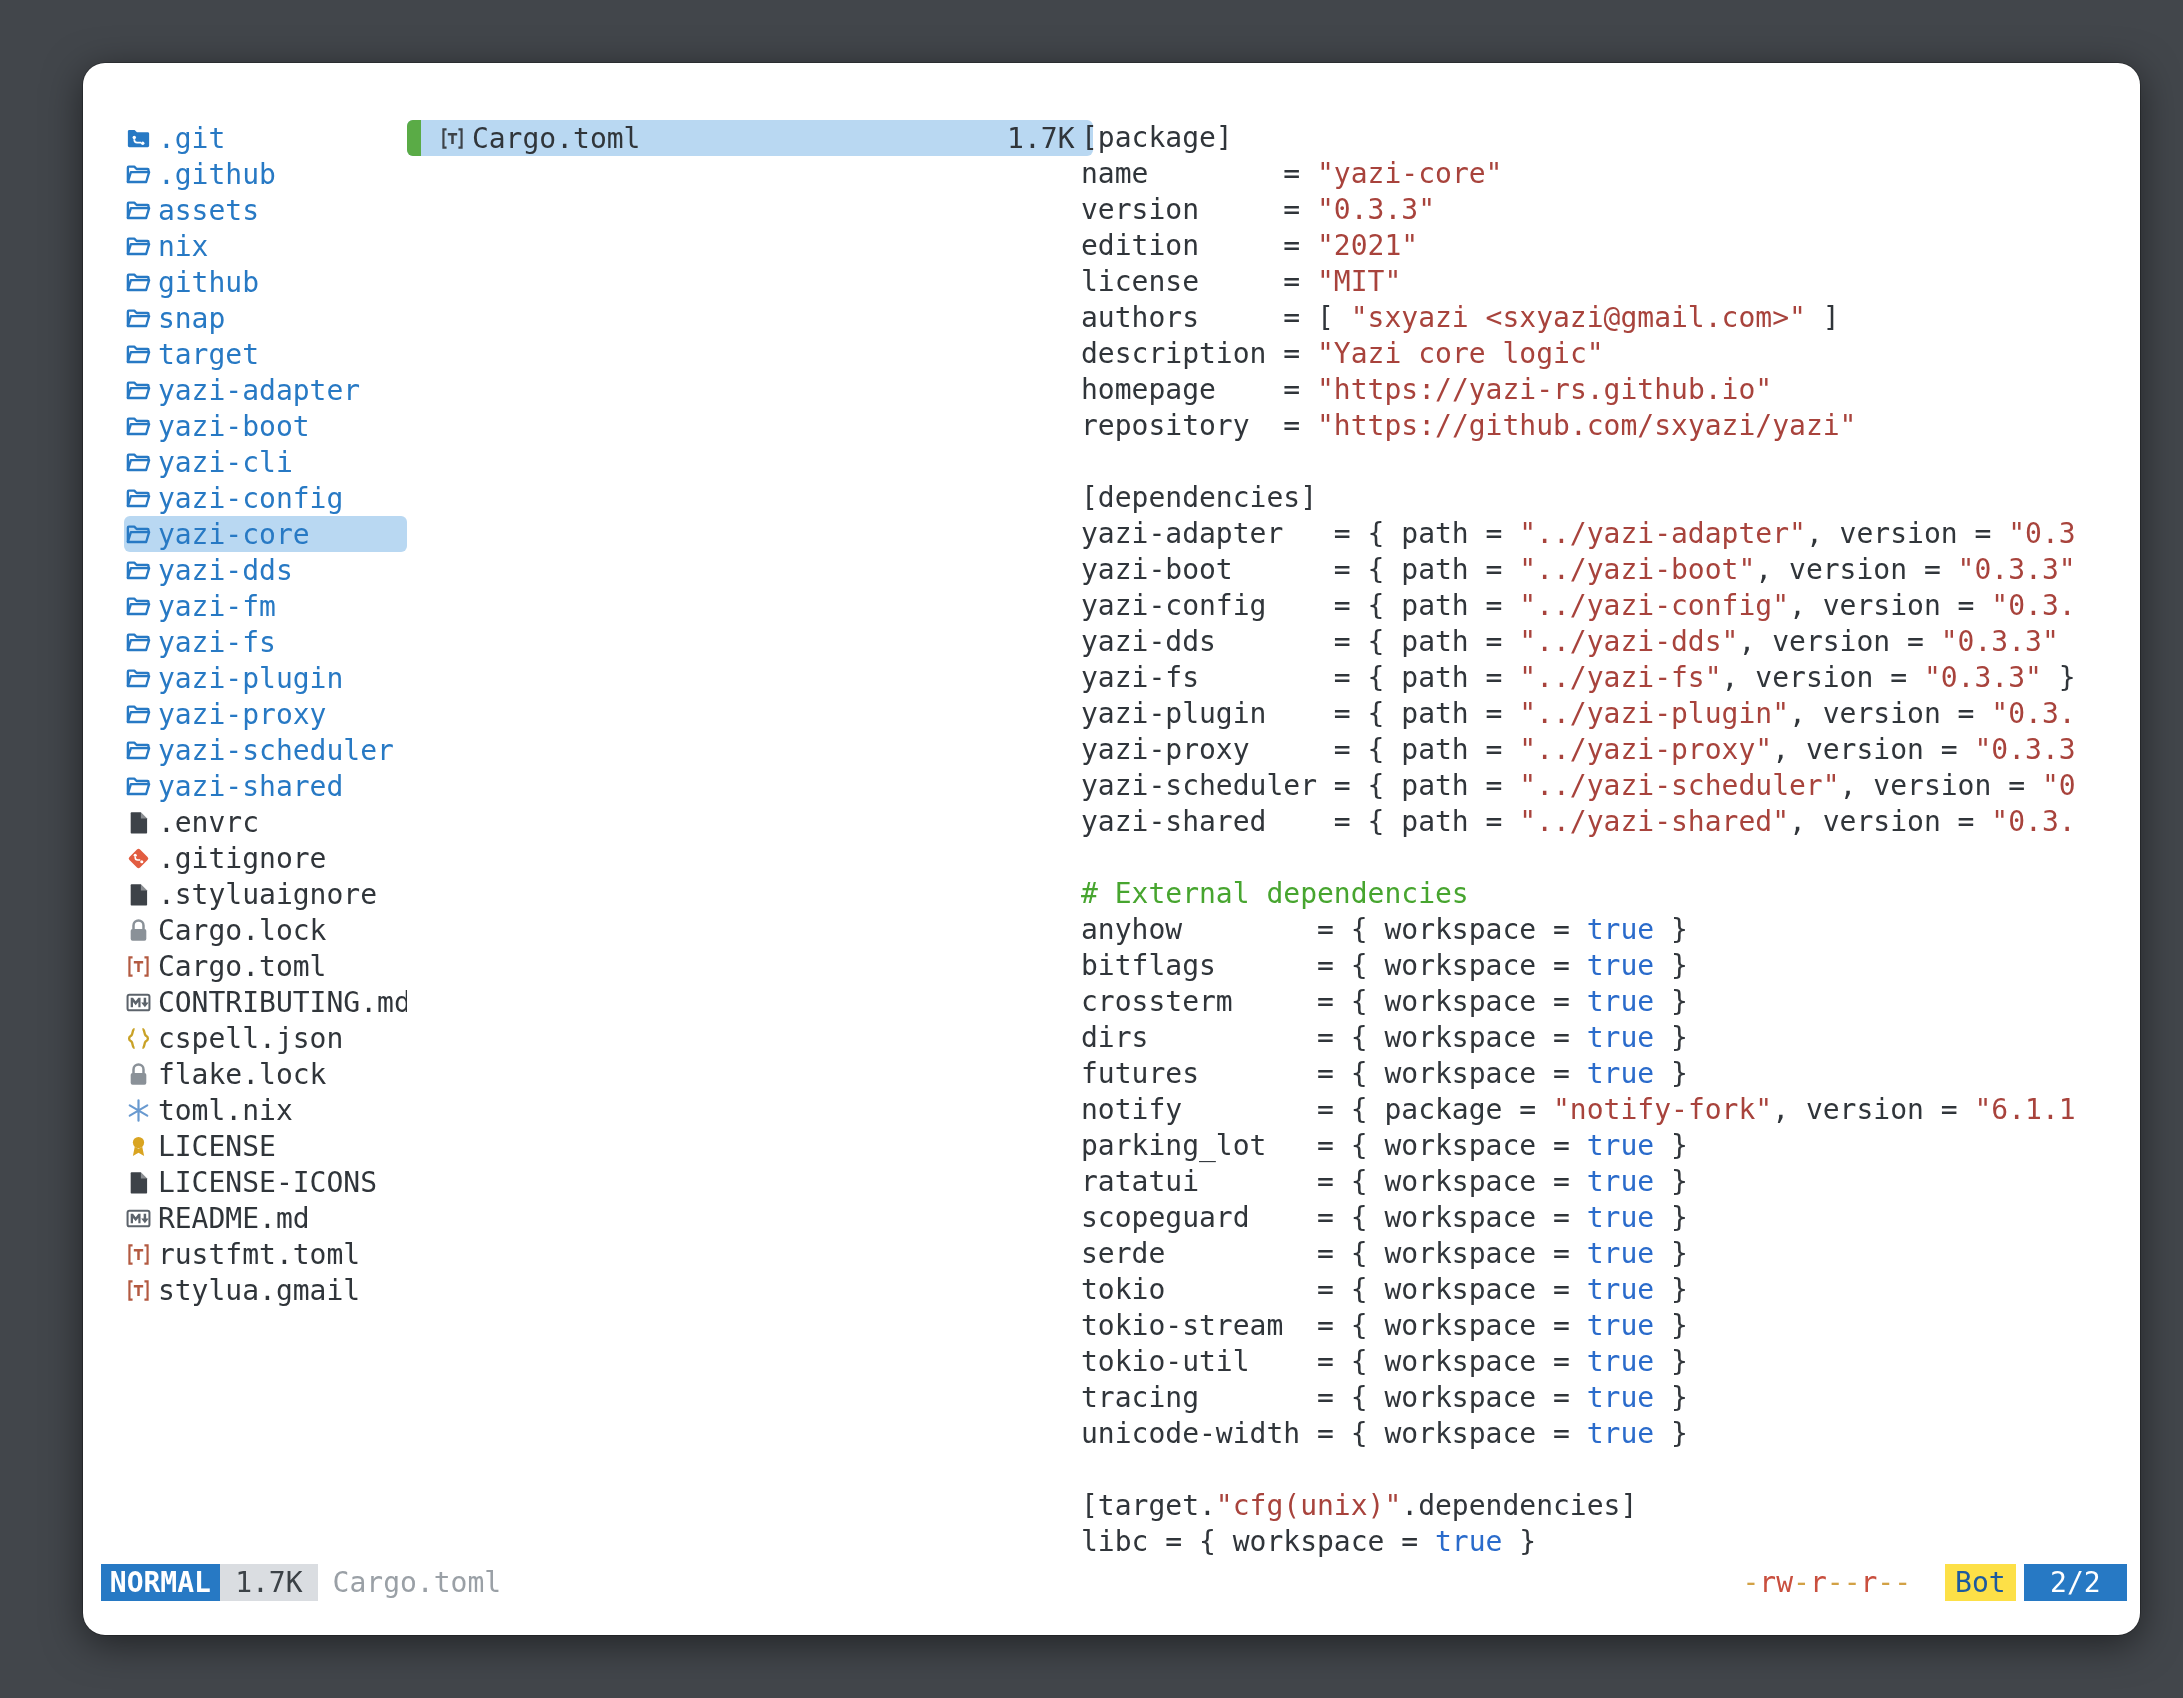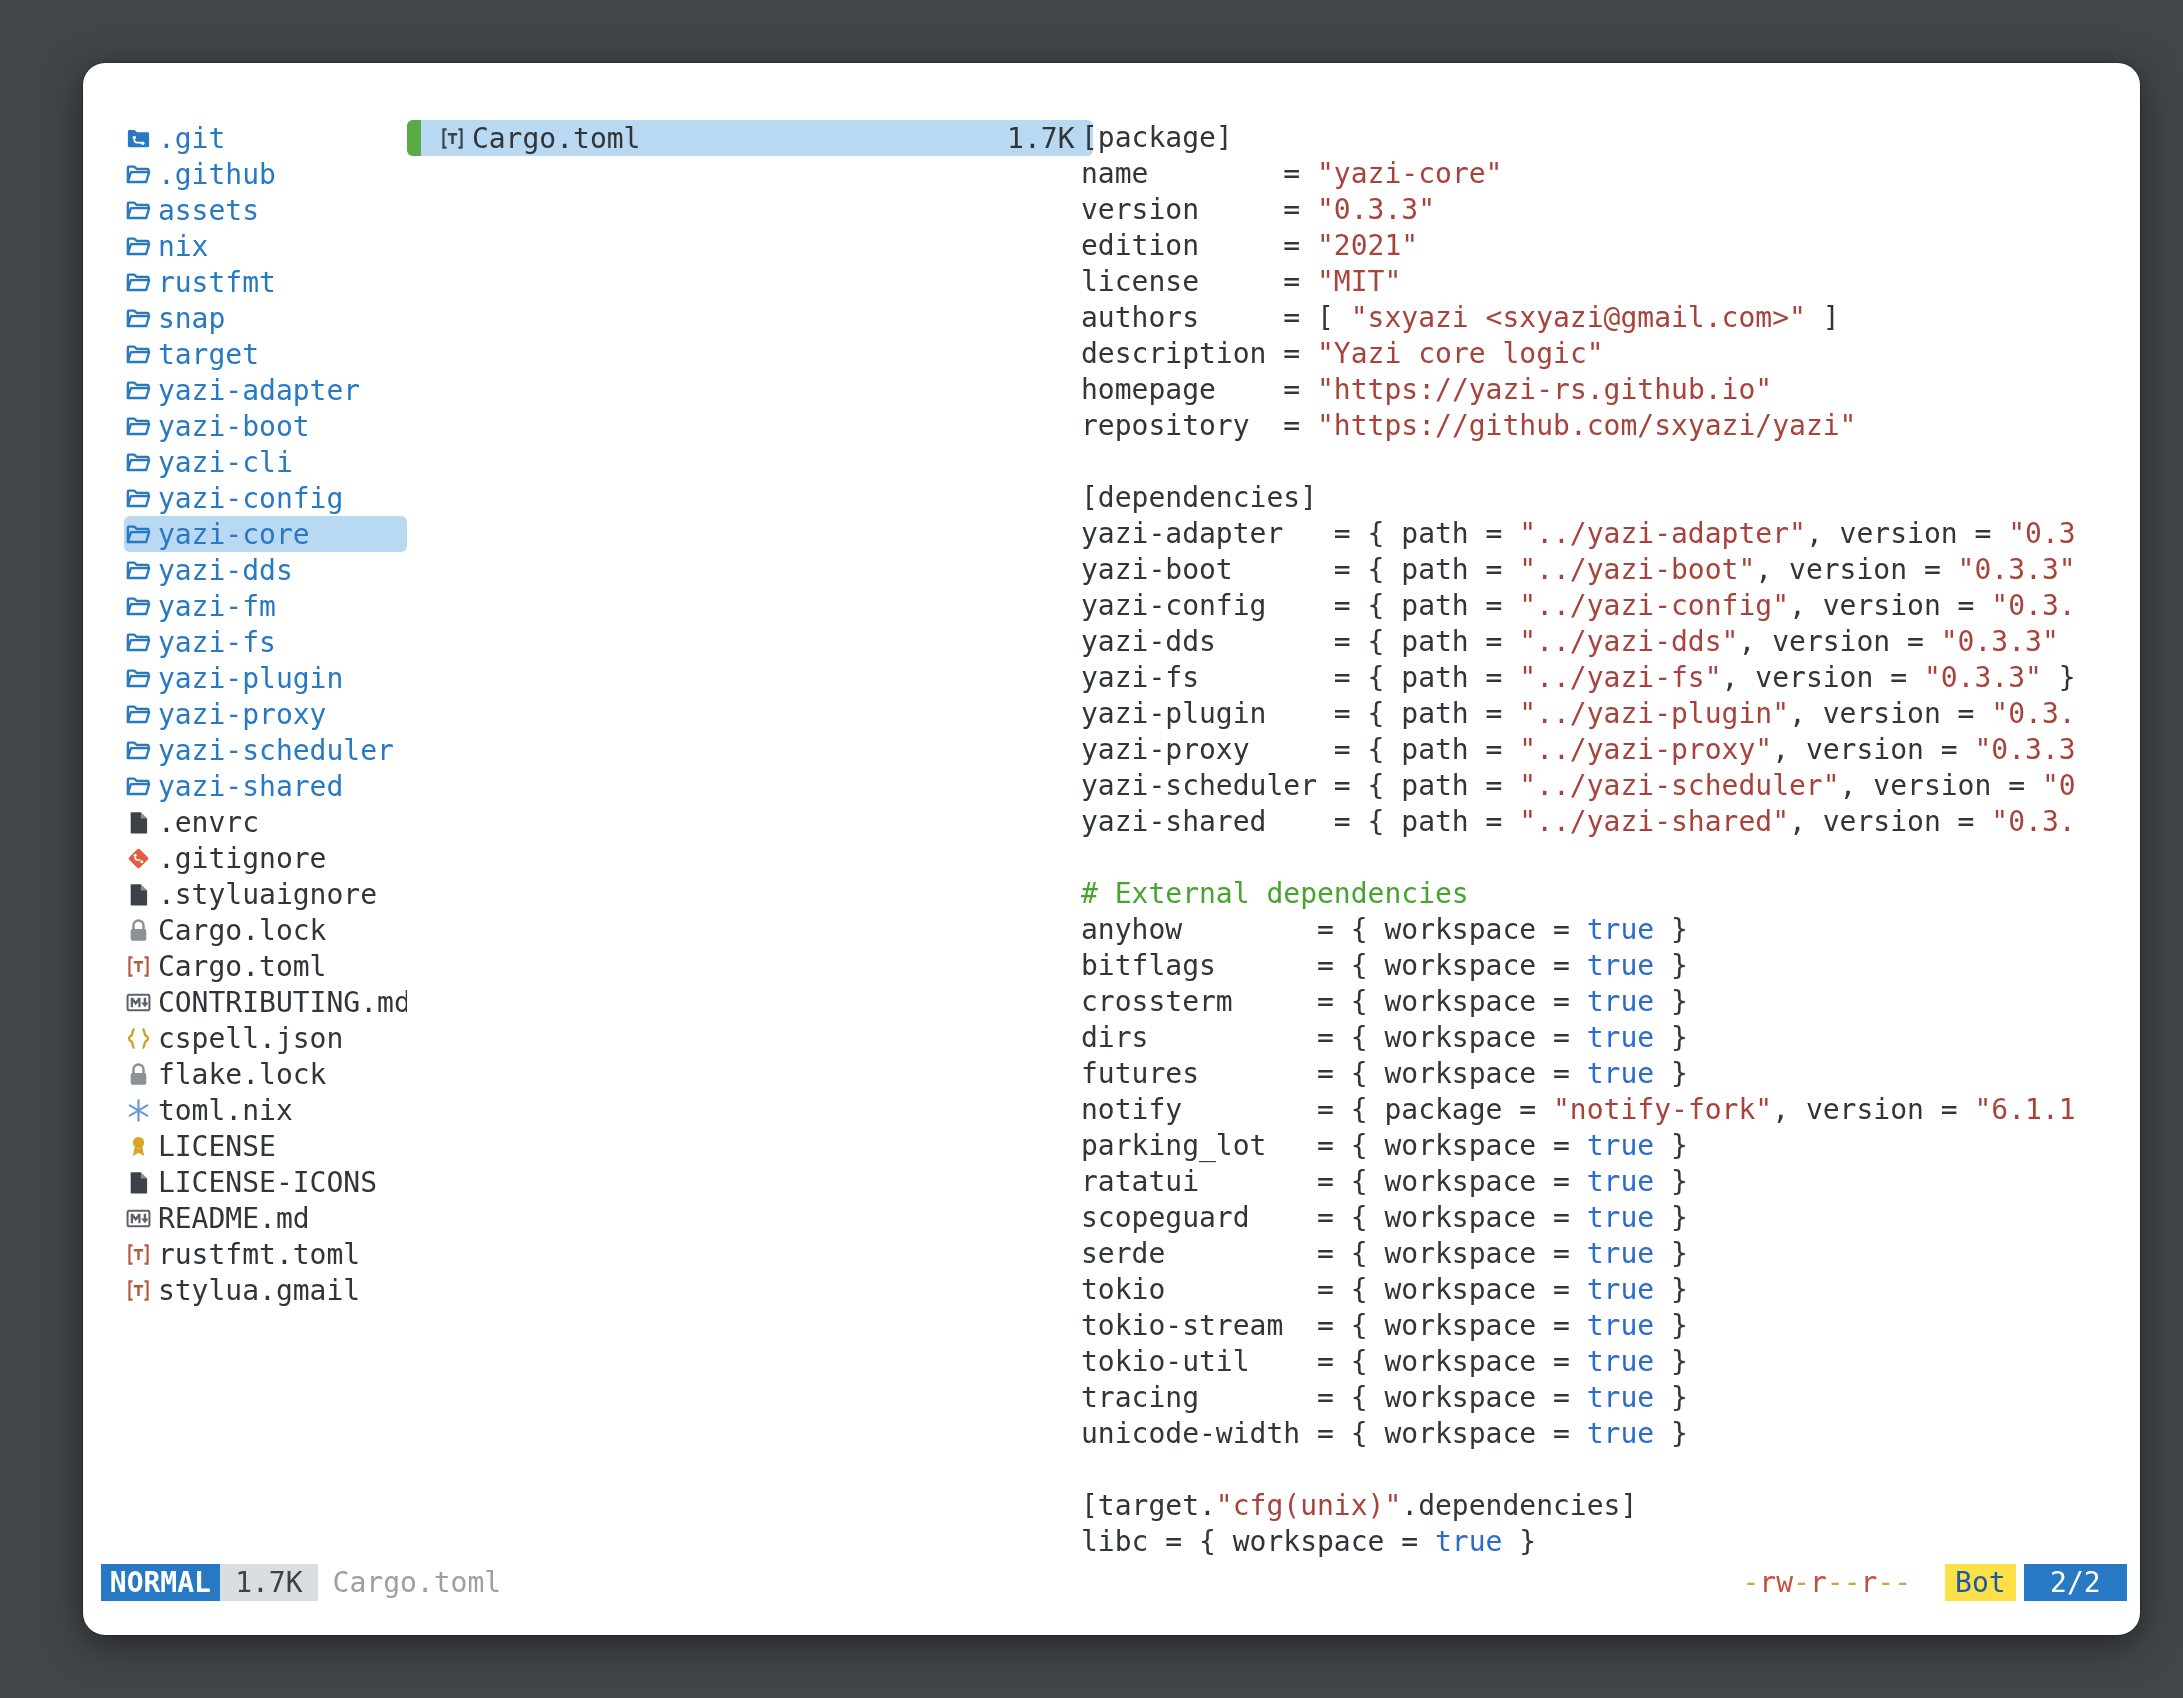--- a/index.html
+++ b/index.html
@@ -111,21 +111,21 @@
         </span>
         <span class="label">nix</span>
       </div>
       <div class="row folder">
         <span class="icon ic-folder">
           <svg viewBox="0 0 16 16">
             <path fill="none" stroke="currentColor" stroke-width="1.5" stroke-linejoin="round" d="M1.2 12.8V3.6c0-.3.3-.6.6-.6h3.5l1.5 1.5h7c.3 0 .6.3.6.6v1.4"></path>
             <path fill="none" stroke="currentColor" stroke-width="1.5" stroke-linejoin="round" d="M1.2 12.8l1.9-6.3h11.7l-1.9 6.3z"></path>
           </svg>
         </span>
-        <span class="label">rustfmt</span>
+        <span class="label">github</span>
       </div>
       <div class="row folder">
         <span class="icon ic-folder">
           <svg viewBox="0 0 16 16">
             <path fill="none" stroke="currentColor" stroke-width="1.5" stroke-linejoin="round" d="M1.2 12.8V3.6c0-.3.3-.6.6-.6h3.5l1.5 1.5h7c.3 0 .6.3.6.6v1.4"></path>
             <path fill="none" stroke="currentColor" stroke-width="1.5" stroke-linejoin="round" d="M1.2 12.8l1.9-6.3h11.7l-1.9 6.3z"></path>
           </svg>
         </span>
         <span class="label">snap</span>
       </div>

